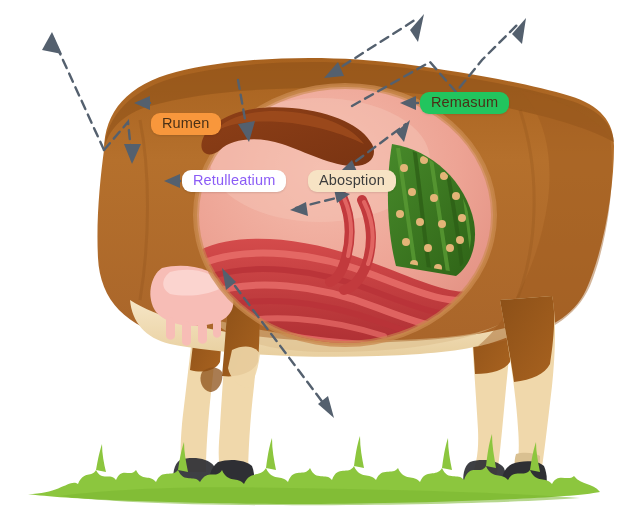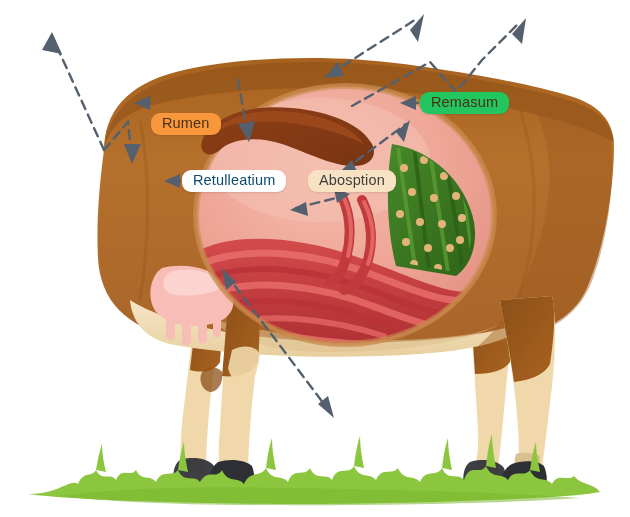--- a/index.html
+++ b/index.html
@@ -51,21 +51,21 @@
     left: 420px;
     top: 92px;
     background: #22c55e;
     color: #4a3117;
     box-shadow: 0 1px 2px rgba(0,0,0,0.10);
   }
   .label-retulleatium {
     left: 182px;
     top: 170px;
     background: #ffffff;
-    color: #0c4a6e;
+    color: #8b5cf6;
     box-shadow: 0 1px 2px rgba(0,0,0,0.12);
   }
   .label-abosption {
     left: 308px;
     top: 170px;
     background: #f7e3c4;
     color: #3d3d3d;
     box-shadow: 0 1px 2px rgba(0,0,0,0.10);
     text-align: right;
   }

